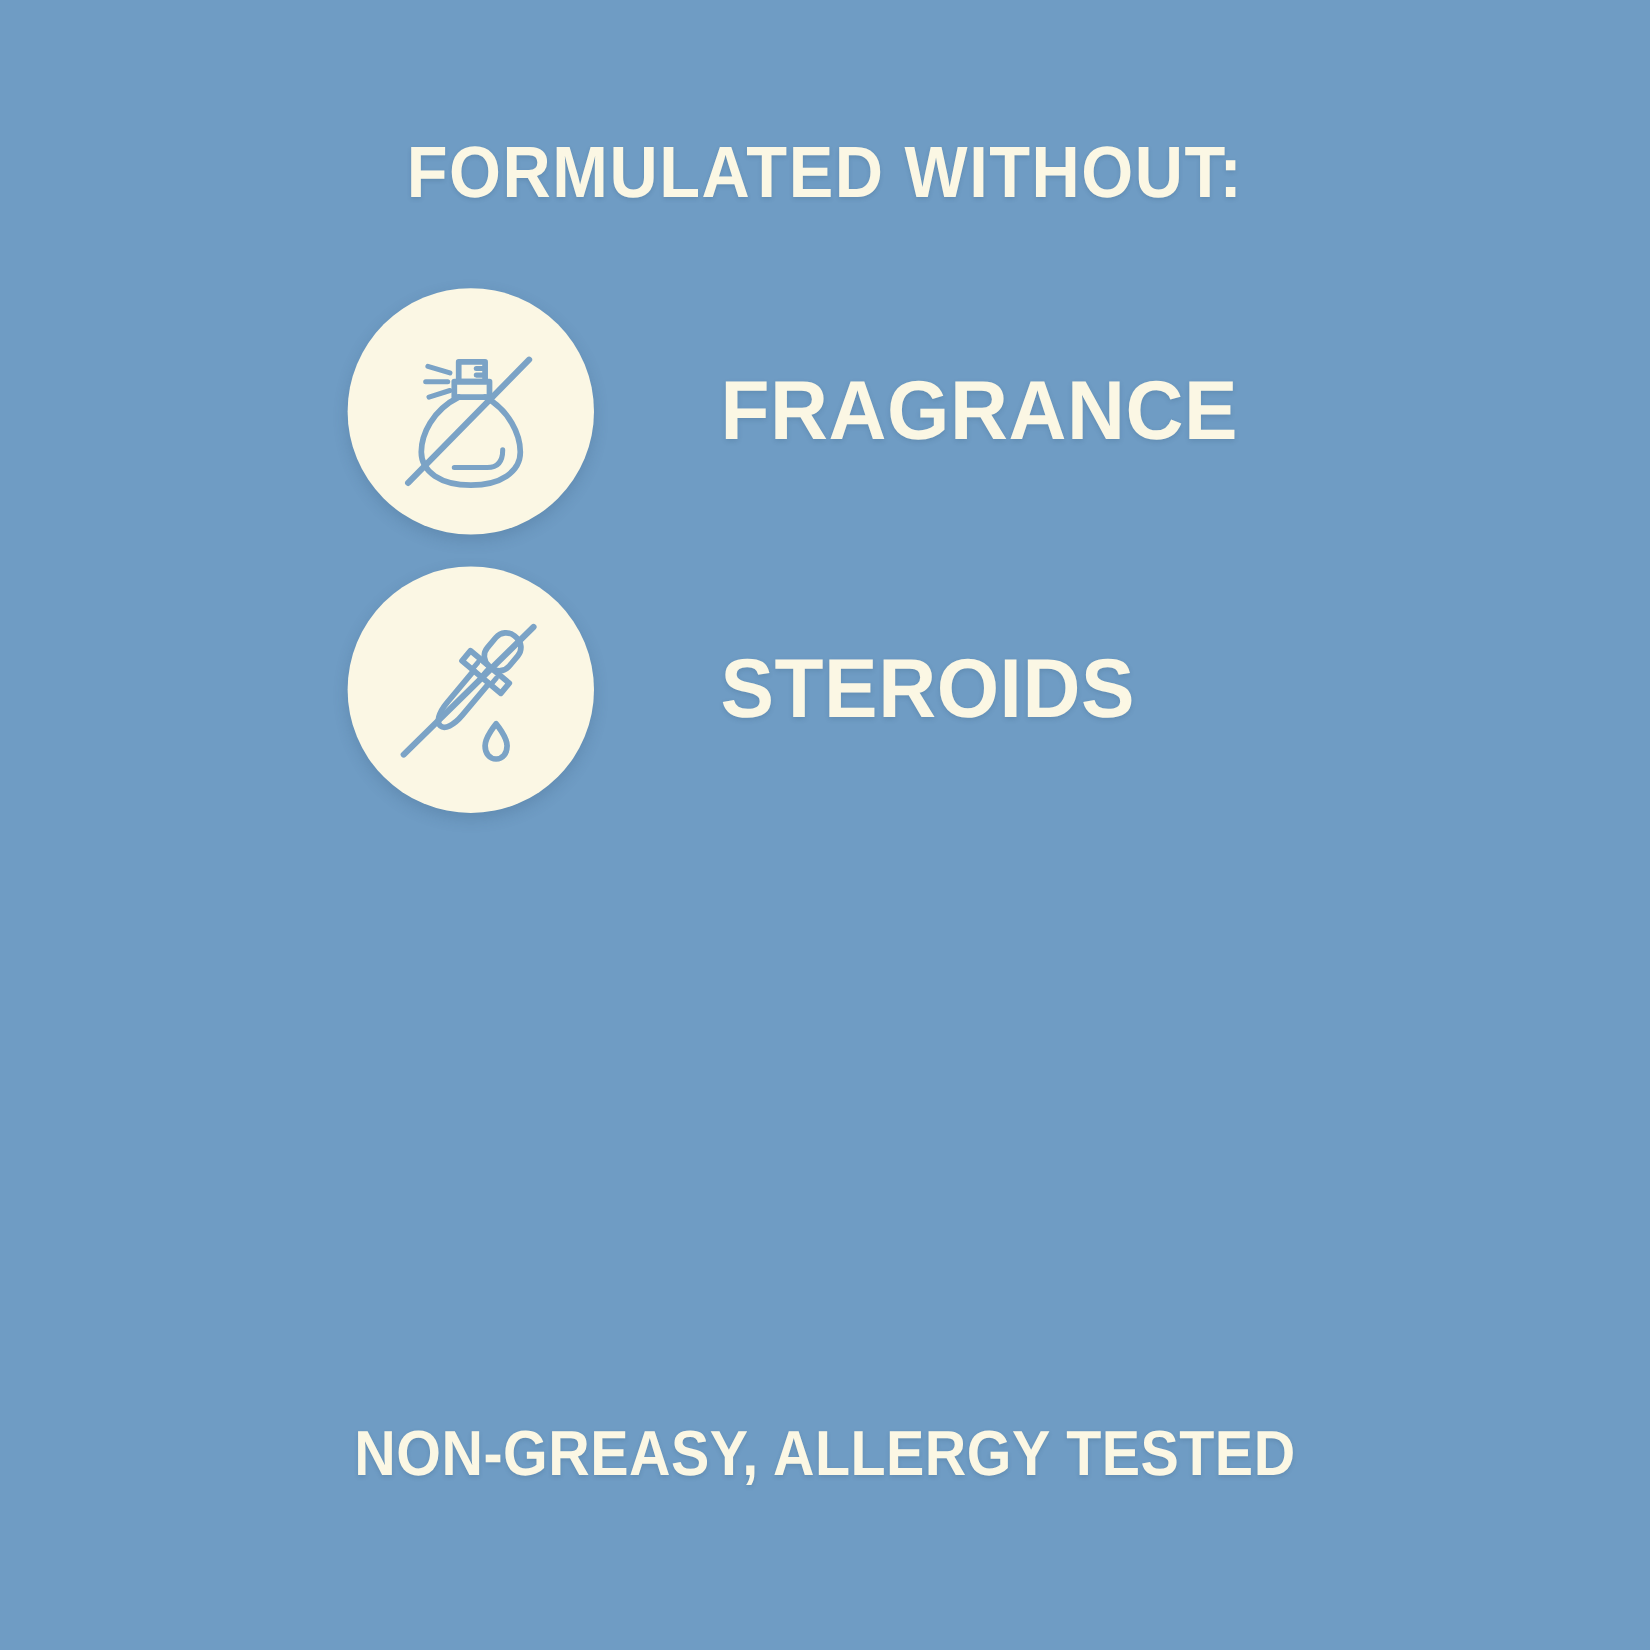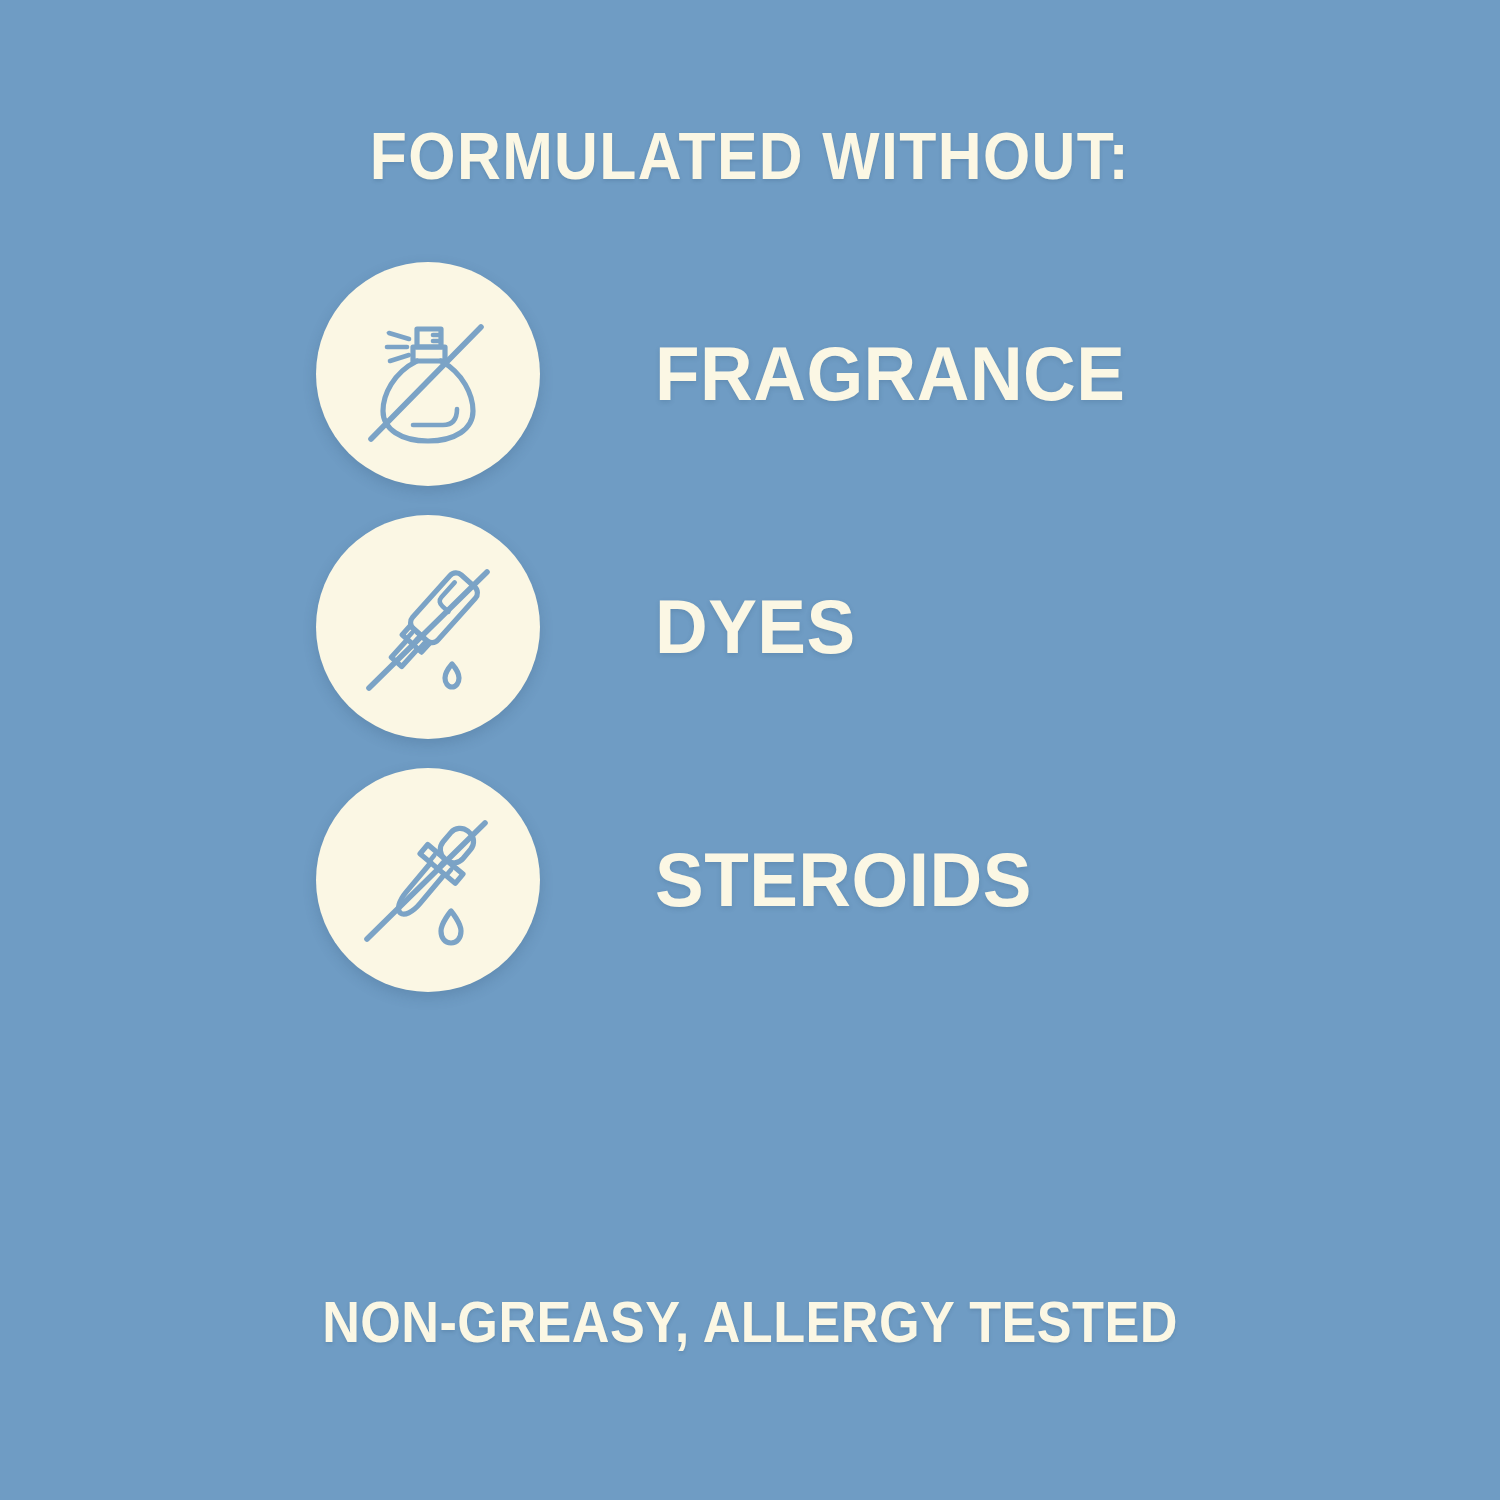--- a/index.html
+++ b/index.html
@@ -155,43 +155,20 @@
           <path class="ic" d="M64 62 C40 74 30 96 30 112 C30 130 48 142 75 142 C102 142 120 130 120 112 C120 96 110 74 88 62"></path>
 
           <path class="ic-thin" d="M60 126 L90 126 C100 126 104 120 104 110"></path>
 
           <path class="slash" d="M18 140 L128 28"></path>
         </svg>
       </div>
       <div class="label">FRAGRANCE</div>
     </div>
 
-    <div class="row">
-      <div class="badge">
-        <svg viewBox="0 0 150 150" aria-hidden="true">
-
-          <g transform="rotate(42 75 75)">
-            <rect class="ic" x="57" y="14" width="34" height="72" rx="8"></rect>
-            <path class="ic-thin" d="M65 24 L65 44 C65 48 68 50 72 50 L80 50"></path>
-
-            <path class="ic" d="M61 86 L87 86 L87 98 L61 98 Z"></path>
-            <path class="ic-thin" d="M67 90 L67 96"></path>
-            <path class="ic-thin" d="M75 90 L75 96"></path>
-            <path class="ic-thin" d="M83 90 L83 96"></path>
-
-            <path class="ic" d="M68 98 L68 122 L82 122 L82 98"></path>
-          </g>
-
-          <path class="ic" d="M106 126 C106 120 99 112 99 112 C99 112 92 120 92 126 C92 131 95 135 99 135 C103 135 106 131 106 126 Z"></path>
-
-          <path class="slash" d="M16 136 L134 20"></path>
-        </svg>
-      </div>
-      <div class="label">DYES</div>
-    </div>
 
 
     <div class="row">
       <div class="badge">
         <svg viewBox="0 0 150 150" aria-hidden="true">
           <g transform="rotate(40 75 75)">
 
             <rect class="ic" x="62" y="12" width="26" height="36" rx="12"></rect>
 
             <path class="ic" d="M52 48 L98 48 L98 60 L52 60 Z"></path>

